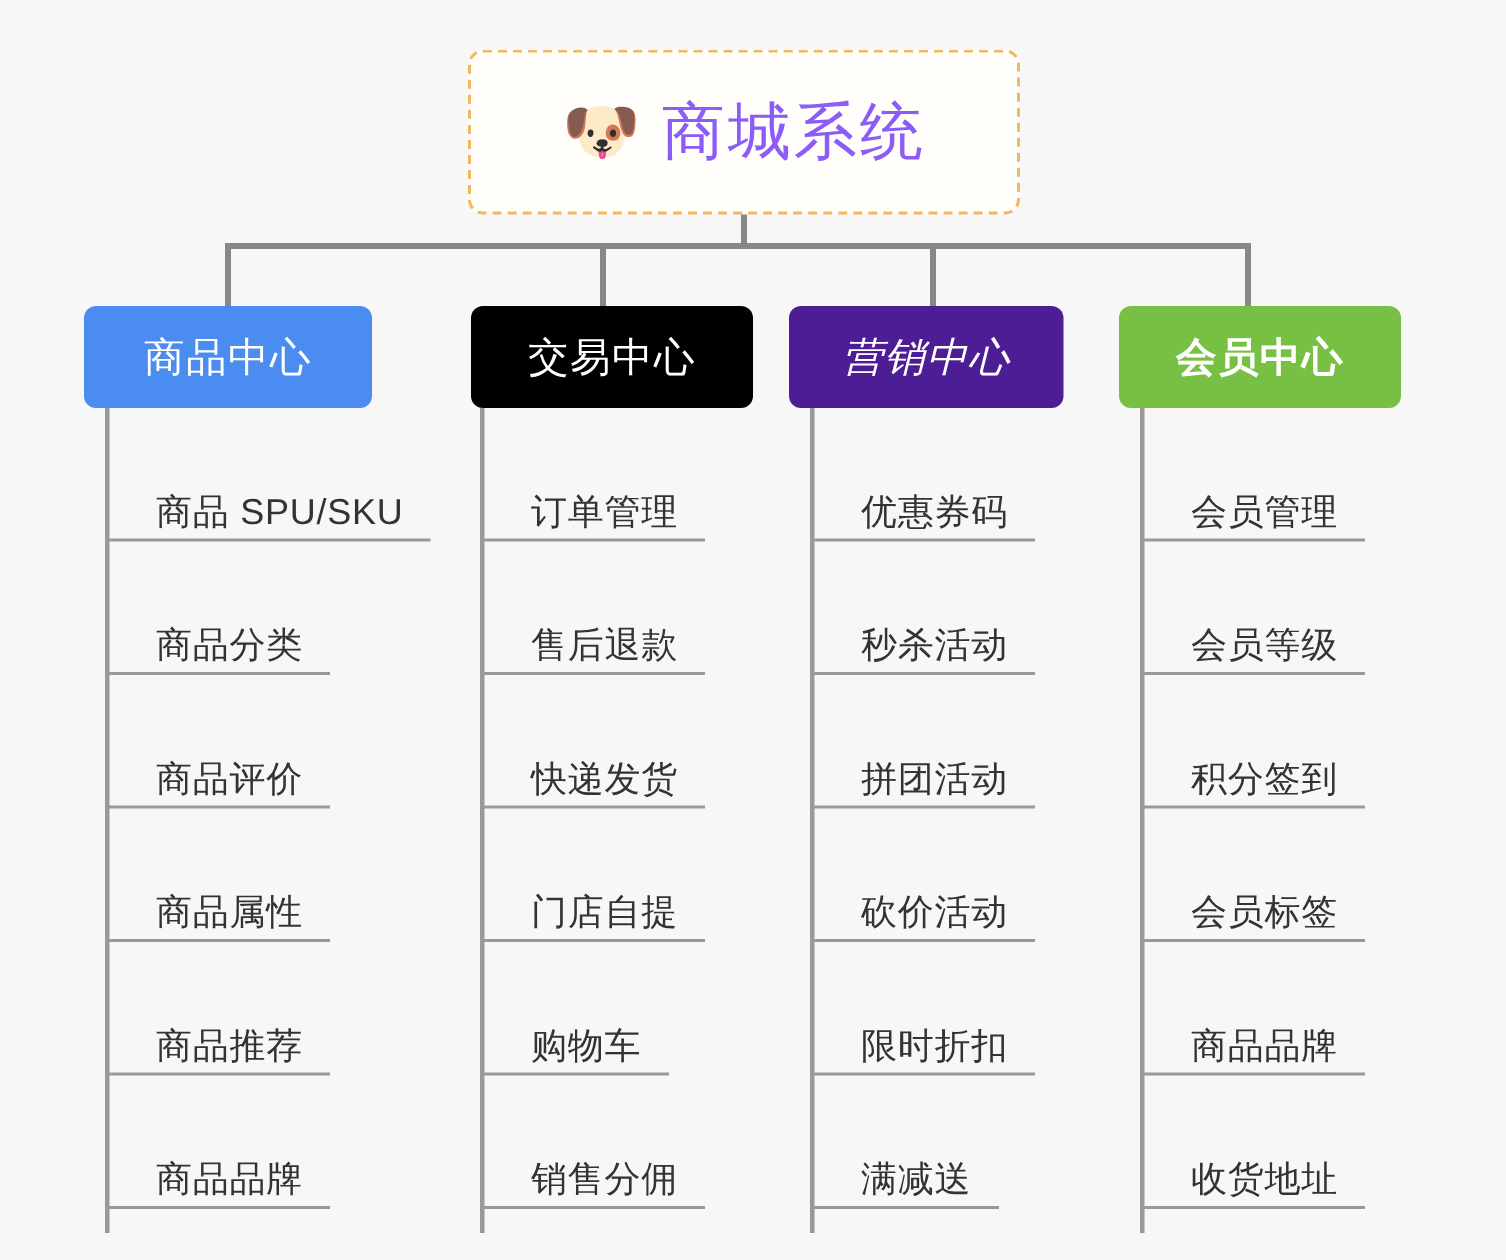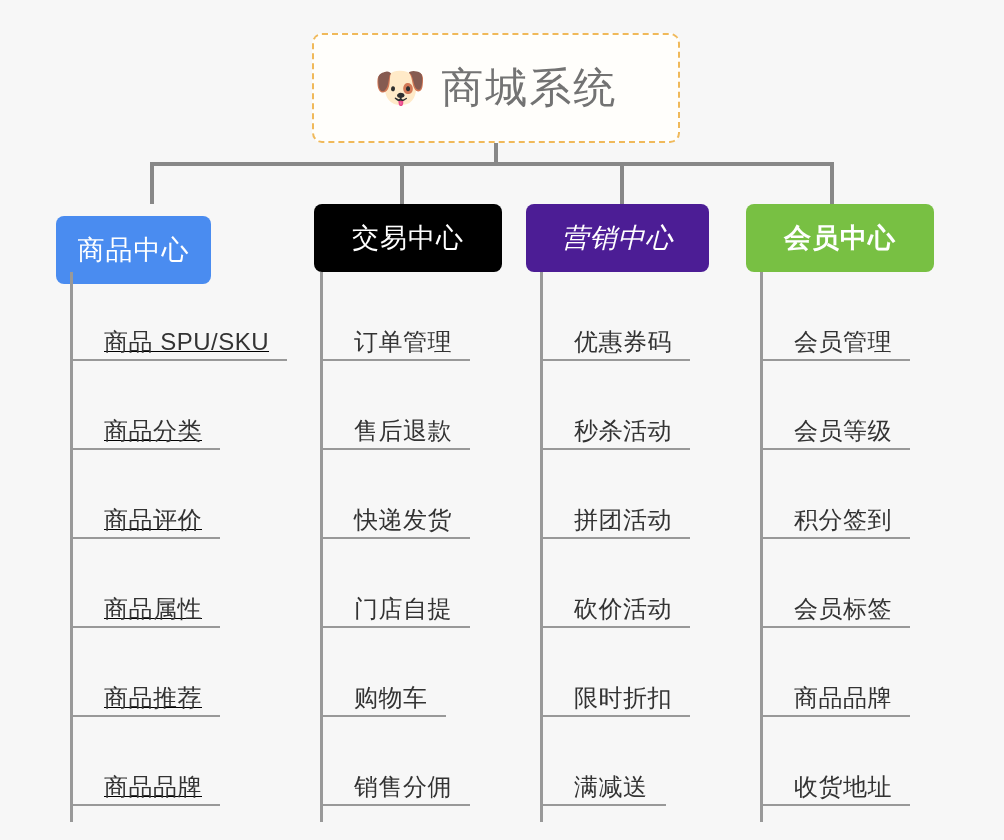--- a/index.html
+++ b/index.html
@@ -36,21 +36,21 @@
     justify-content: center;
     gap: 14px;
   }
   .root-emoji {
     font-size: 42px;
     line-height: 1;
     display: block;
   }
   .root-title {
     font-size: 42px;
-    color: #737373;
+    color: #8b5cf6;
     letter-spacing: 2px;
     white-space: nowrap;
   }
 
   
   .line {
     position: absolute;
     background: #888888;
   }
   .line-v { width: 4px; }
@@ -80,31 +80,31 @@
     box-sizing: border-box;
     border-radius: 8px;
     display: flex;
     align-items: center;
     justify-content: center;
     color: #ffffff;
     font-size: 27px;
     letter-spacing: 1px;
     white-space: nowrap;
   }
-  .cat-1 { left: 56px;  width: 155px; background: #4a8cf0; margin-top: 12px; }
+  .cat-1 { left: 56px;  width: 192px; background: #4a8cf0; }
   .cat-2 { left: 314px; width: 188px; background: #000000; }
   .cat-3 { left: 526px; width: 183px; background: #4c1d95; font-style: italic; }
   .cat-4 { left: 746px; width: 188px; background: #78c043; font-weight: bold; }
 
   
   .branch {
     position: absolute;
     top: 272px;
   }
-  .branch-1 { left: 70px; text-decoration: underline; }
+  .branch-1 { left: 70px; }
   .branch-2 { left: 320px; }
   .branch-3 { left: 540px; }
   .branch-4 { left: 760px; }
 
   .trunk {
     position: absolute;
     left: 0;
     top: 0;
     width: 3px;
     height: 550px;

